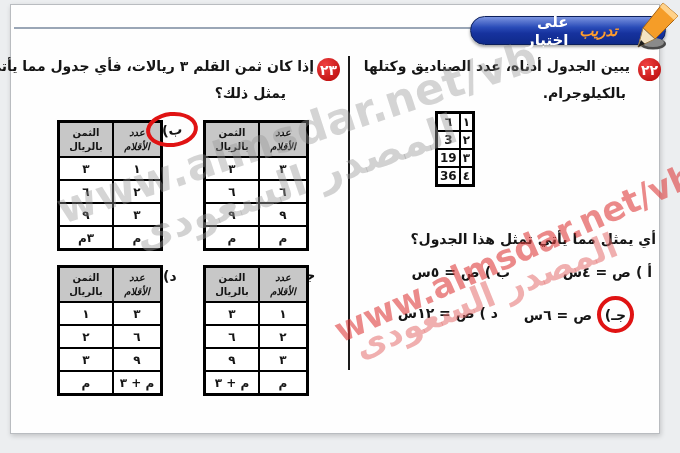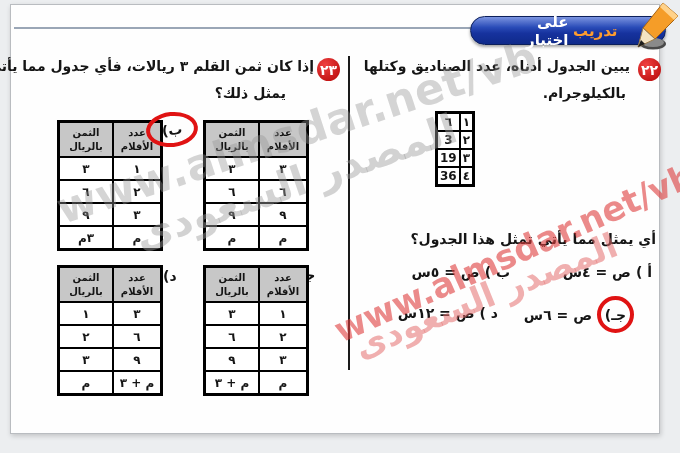--- a/index.html
+++ b/index.html
@@ -57,21 +57,21 @@
   table.mt{position:absolute;border-collapse:collapse;direction:rtl;background:#fff;border:3px solid #000;z-index:2;}
   table.mt th{
     background:#c7c7c7;border:2px solid #000;font-size:10px;font-weight:bold;
     padding:3px 1px;line-height:1.35;white-space:pre-line;text-align:center;
   }
   table.mt td{
     border:2px solid #000;font-size:12px;font-weight:bold;text-align:center;
     padding:0 2px;height:21px;
   }
   table.q22 td{height:16px;}
-  .w1{width:44px;} .w2{width:50px;}
+  .w1{width:44px;font-style:italic;} .w2{width:50px;}
   .wq1{width:60px;} .wq2{width:64px;}
   .wm{
     position:absolute;pointer-events:none;white-space:nowrap;z-index:9;
     transform-origin:0 50%;font-weight:bold;
   }
   .wm-gray-latin{left:58px;top:185px;font-size:43px;color:rgba(150,150,150,.40);transform:rotate(-18deg);letter-spacing:.5px;}
   .wm-gray-ar{left:136px;top:213px;font-size:41px;color:rgba(158,158,158,.45);transform:rotate(-19deg);direction:rtl;}
   .wm-red-latin{left:336px;top:312px;font-size:34px;color:rgba(222,60,60,.60);transform:rotate(-24deg);}
   .wm-red-ar{left:356px;top:328px;font-size:34px;color:rgba(228,110,110,.55);transform:rotate(-22deg);direction:rtl;}
 </style>

